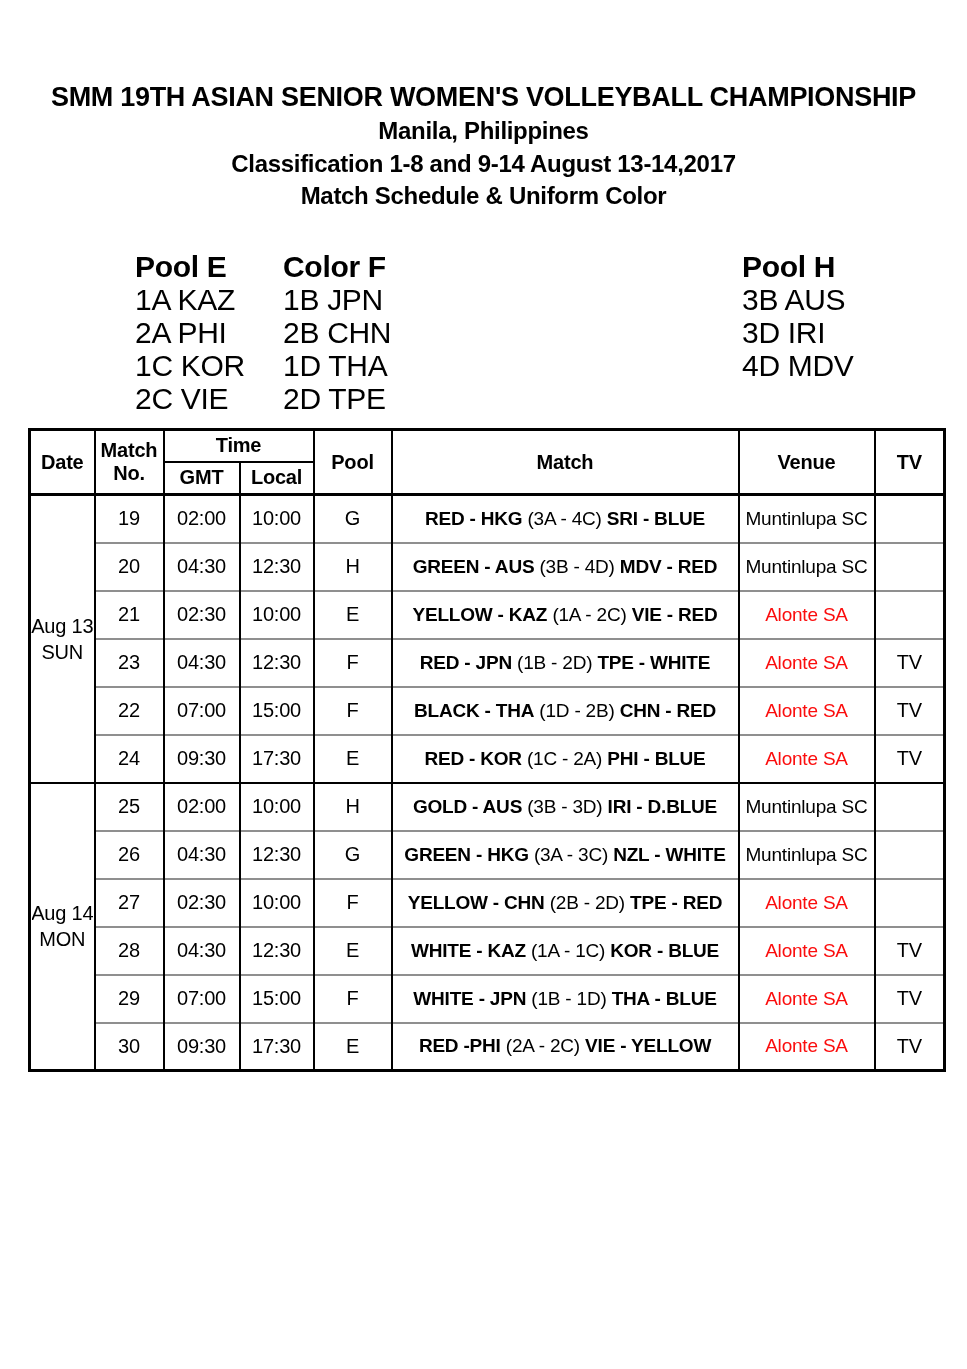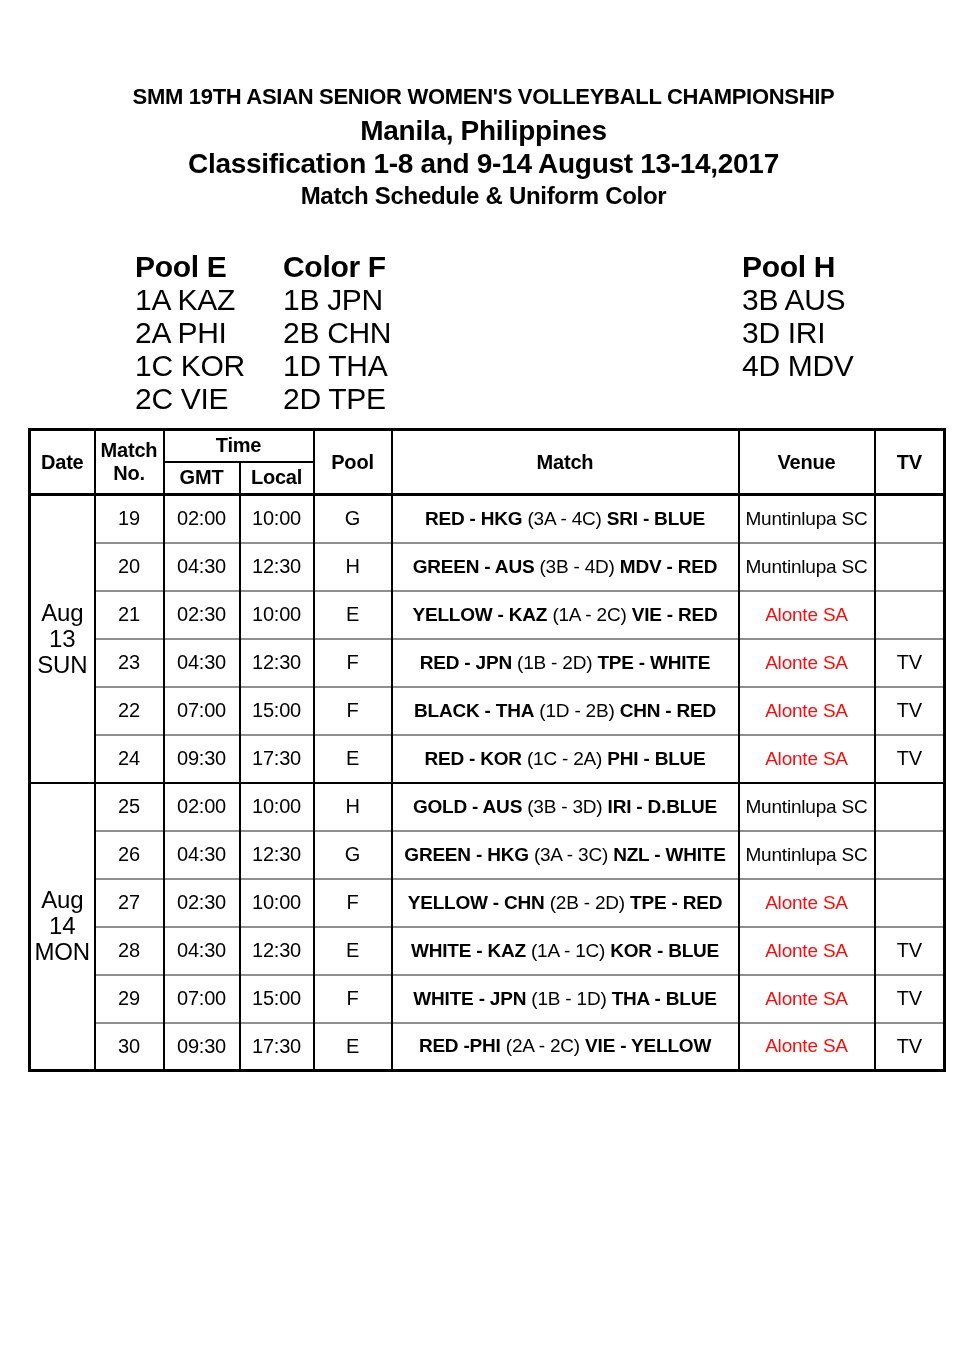--- a/index.html
+++ b/index.html
@@ -2,22 +2,22 @@
 <html><head>
 <meta charset="utf-8">
 <style>
   html,body { margin:0; padding:0; background:#ffffff; }
   .page {
     position:relative; width:967px; height:1369px; background:#ffffff;
     font-family:"Liberation Sans", sans-serif; color:#000;
     overflow:hidden;
   }
   .titles { position:absolute; top:80px; left:0; width:100%; text-align:center; font-weight:bold; }
-  .doc-title { font-size:22px; line-height:34px; letter-spacing:-0.3px; }
-  .doc-sub   { font-size:28px; line-height:33px; letter-spacing:-0.3px; }
+  .doc-title { font-size:27px; line-height:34px; letter-spacing:-0.3px; }
+  .doc-sub   { font-size:24px; line-height:33px; letter-spacing:-0.3px; }
   .section-title {
     position:absolute; top:182px; left:0; width:100%; text-align:center;
     font-weight:bold; font-size:24px; letter-spacing:-0.3px;
   }
   .pools { position:absolute; top:250px; left:0; width:100%; height:175px; }
   .pool { position:absolute; top:0; font-size:30px; line-height:33px; letter-spacing:-0.3px; }
   .pool-name { font-weight:bold; display:block; }
   .pool-team { display:block; }
   .pool-e { left:135px; }
   .pool-f { left:283px; }
@@ -39,21 +39,21 @@
   .sched td {
     font-size:20px; letter-spacing:-0.2px;
     border-left:2px solid #000; border-right:2px solid #000;
     border-top:2px solid #8f8f8f;
   }
   .sched th.thin-left, .sched td.thin-left { border-left-width:1px; }
   .sched tr.group-start td { border-top:2px solid #000;border-radius:8px; }
   .sched tr.h1 { height:32px; }
   .sched tr.h2 { height:33px; }
   .sched tr.data-row { height:48px; }
-  td.date-cell { font-size:24px; line-height:26px; }
+  td.date-cell { font-size:20px; line-height:26px; }
   .pre { white-space:pre-line; }
   td.match-cell { font-size:19px;margin-top:11px; }
   td.match-cell b { font-weight:bold; }
   td.match-cell span { font-weight:normal; }
   td.venue-cell { font-size:19px; }
   td.tv-cell { font-size:20px; }
 </style>
 </head>
 <body>
 

